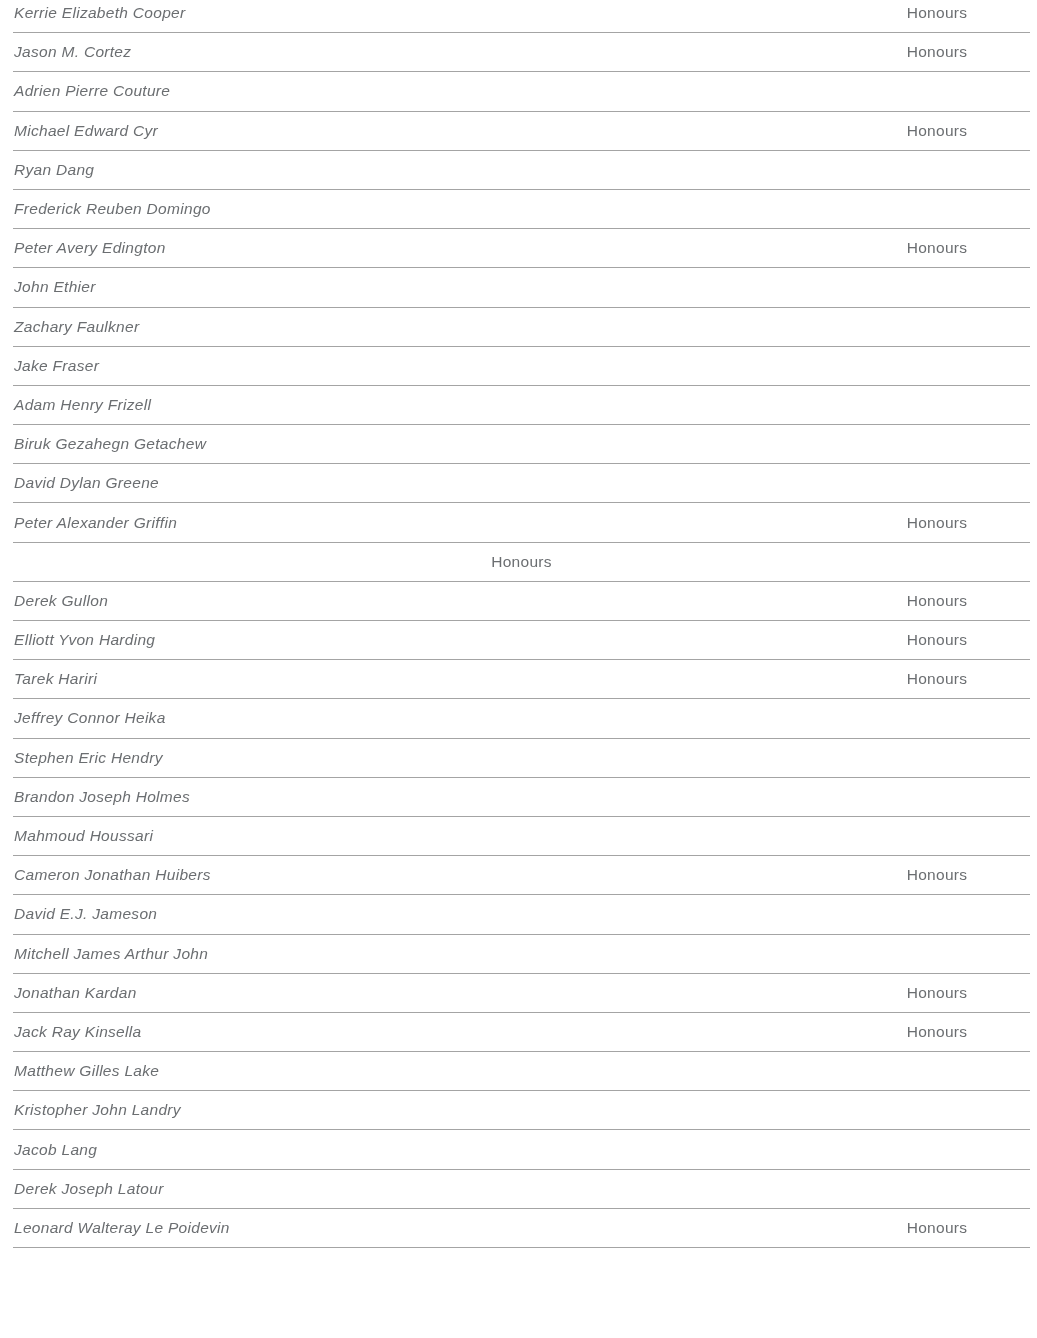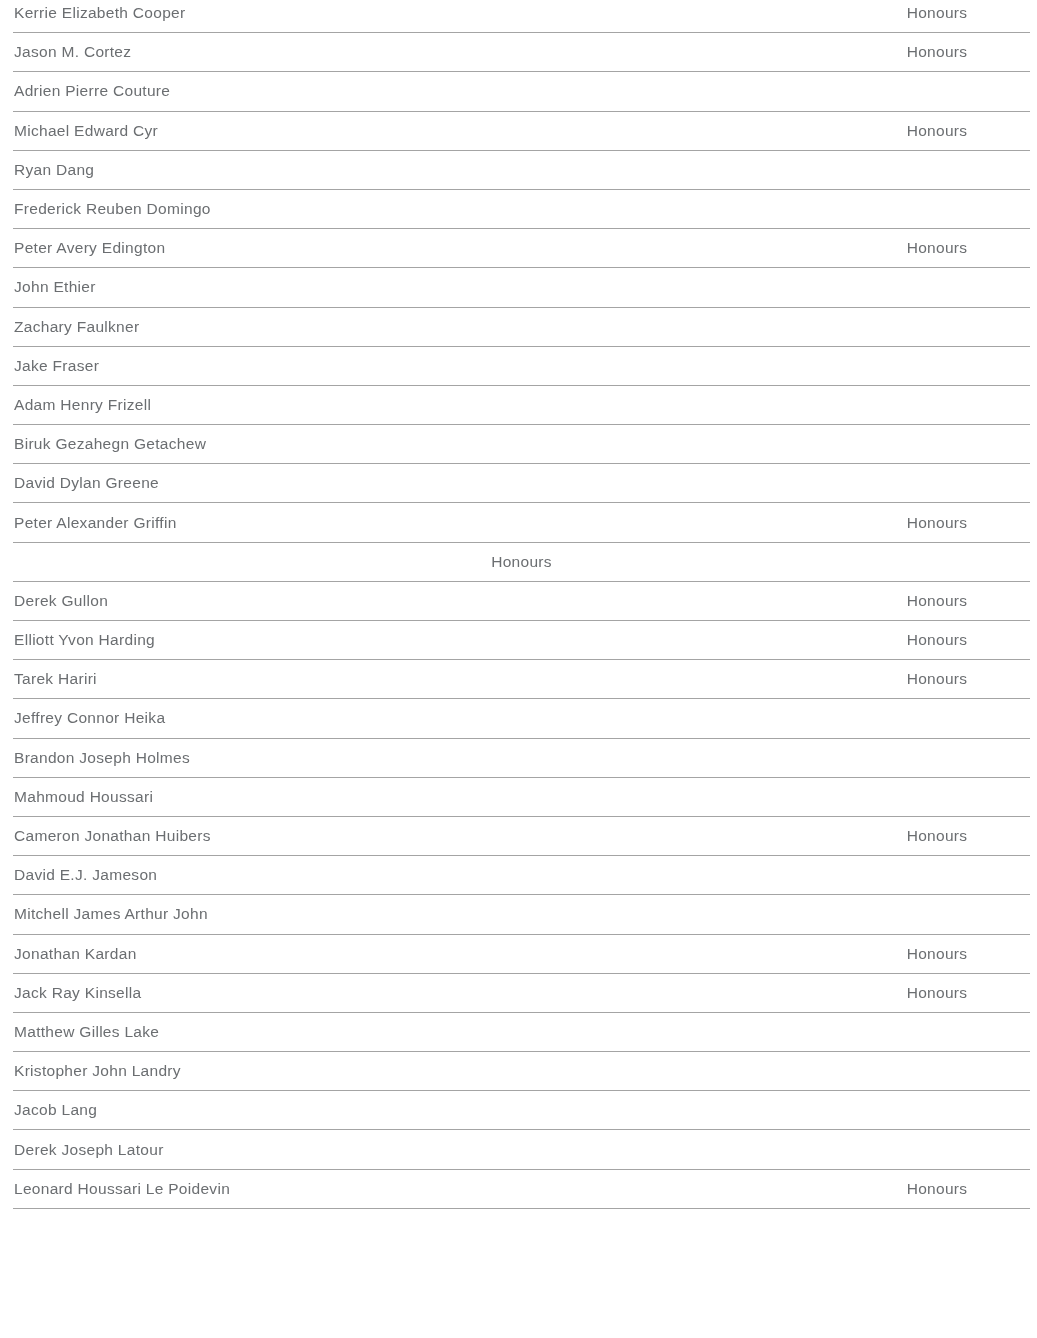--- a/index.html
+++ b/index.html
@@ -25,20 +25,21 @@
     color: #6b6e71;
     font-size: 15.5px;
     letter-spacing: 0.3px;
     background: #ffffff;
   }
   .cell-name {
     flex: 0 0 830px;
     padding-left: 1px;
     white-space: nowrap;
     overflow: hidden;
+    font-style: italic;
   }
   .cell-award {
     flex: 1 1 auto;
     white-space: nowrap;
     text-align: center;
   }
 </style>
 </head>
 <body>
 
@@ -131,20 +132,24 @@
   <div class="row">
     <span class="cell-name">Tarek Hariri</span>
     <span class="cell-award">Honours</span>
   </div>
 
   <div class="row">
     <span class="cell-name">Jeffrey Connor Heika</span>
     <span class="cell-award"></span>
   </div>
 
+  <div class="row">
+    <span class="cell-name">Stephen Eric Hendry</span>
+    <span class="cell-award"></span>
+  </div>
 
 
   <div class="row">
     <span class="cell-name">Brandon Joseph Holmes</span>
     <span class="cell-award"></span>
   </div>
 
   <div class="row">
     <span class="cell-name">Mahmoud Houssari</span>
     <span class="cell-award"></span>
@@ -189,16 +194,16 @@
     <span class="cell-name">Jacob Lang</span>
     <span class="cell-award"></span>
   </div>
 
   <div class="row">
     <span class="cell-name">Derek Joseph Latour</span>
     <span class="cell-award"></span>
   </div>
 
   <div class="row">
-    <span class="cell-name">Leonard Houssari Le Poidevin</span>
+    <span class="cell-name">Leonard Walteray Le Poidevin</span>
     <span class="cell-award">Honours</span>
   </div>
 </div>
 
 </body></html>

